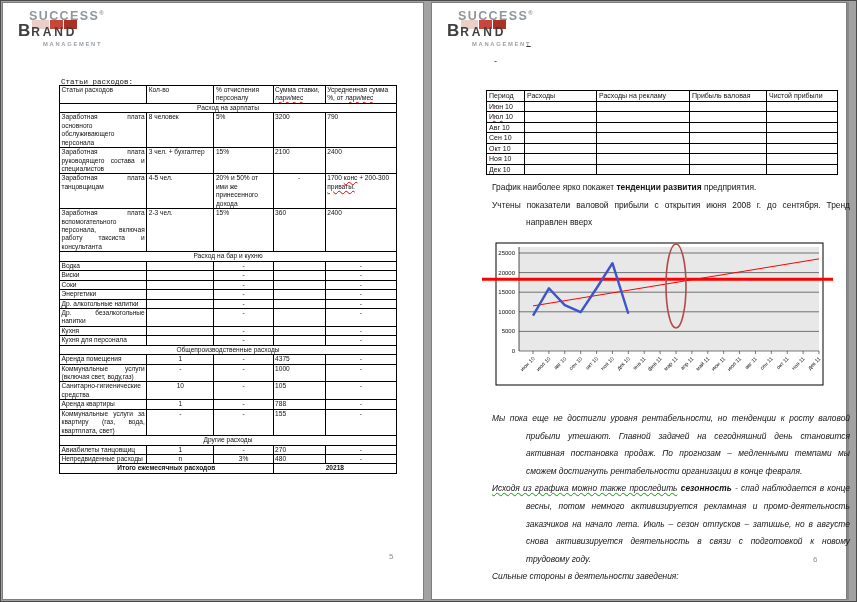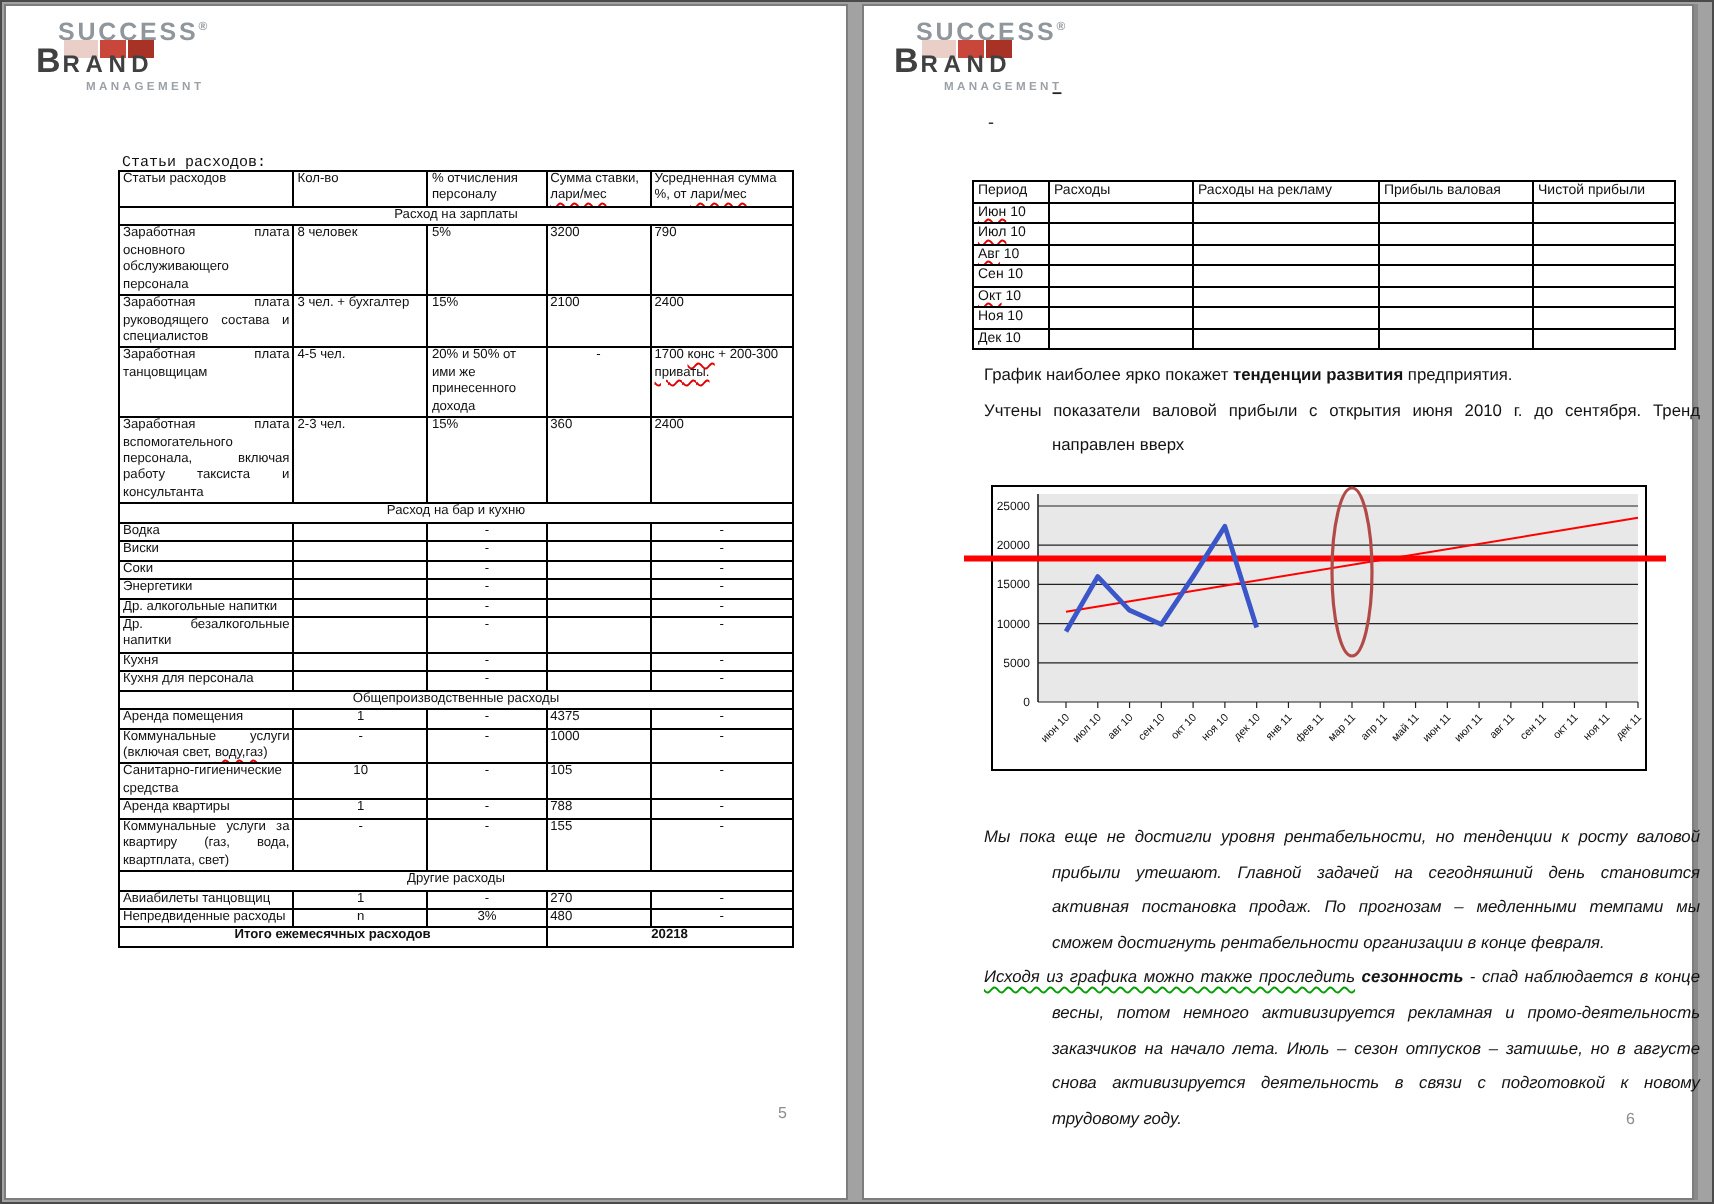--- a/index.html
+++ b/index.html
@@ -325,21 +325,21 @@
             <td></td>
             <td></td>
             <td></td>
             <td></td>
           </tr>
         </tbody>
     </table>
 
     <div class="rtext t1">
       <p class="ml8"><span>График наиболее ярко покажет </span><span class="b">тенденции развития</span><span> предприятия.</span></p>
-      <p class="hang ml8">Учтены показатели валовой прибыли с открытия июня 2010 г. до сентября. Тренд направлен вверх</p>
+      <p class="hang ml8">Учтены показатели валовой прибыли с открытия июня 2008 г. до сентября. Тренд направлен вверх</p>
     </div>
 
     <div class="chartbox">
       <svg width="352" height="148" viewBox="0 0 352 148">
           <rect x="14" y="2" width="327" height="142" fill="#ffffff" stroke="#000" stroke-width="1"></rect>
           <rect x="37" y="6" width="300" height="104" fill="#e8e8e8"></rect>
           <line x1="37" y1="110" x2="337" y2="110" stroke="#222" stroke-width="0.6"></line>
           <text x="33" y="112" text-anchor="end" font-size="6" fill="#111">0</text>
           <line x1="37" y1="90.4" x2="337" y2="90.4" stroke="#222" stroke-width="0.6"></line>
           <text x="33" y="92.4" text-anchor="end" font-size="6" fill="#111">5000</text>
@@ -393,17 +393,18 @@
           <line x1="51" y1="64.92" x2="337" y2="17.879999999999995" stroke="#ff0000" stroke-width="1"></line>
           <line x1="0" y1="38.263999999999996" x2="351" y2="38.263999999999996" stroke="#ff0000" stroke-width="3"></line>
           <polyline points="51,74.72 66.88888888888889,47.28 82.77777777777777,64.136 98.66666666666667,71.19200000000001 114.55555555555556,47.28 130.44444444444446,22.191999999999993 146.33333333333334,72.75999999999999" fill="none" stroke="#3a56c8" stroke-width="2.4" stroke-linejoin="round"></polyline>
           <ellipse cx="194" cy="45" rx="10" ry="42" fill="none" stroke="#b24a48" stroke-width="1.6"></ellipse>
         </svg>
     </div>
 
     <div class="rtext t2">
       <p class="hang ml8">Мы пока еще не достигли уровня рентабельности, но тенденции к росту валовой прибыли утешают. Главной задачей на сегодняшний день становится активная постановка продаж. По прогнозам – медленными темпами мы сможем достигнуть рентабельности организации в конце февраля.</p>
       <p class="hang"><span class="wgreen">Исходя из графика можно также проследить</span><span> </span><span class="b">сезонность</span><span> - спад наблюдается в конце весны, потом немного активизируется рекламная и промо-деятельность заказчиков на начало лета. Июль – сезон отпусков – затишье, но в августе снова активизируется деятельность в связи с подготовкой к новому трудовому году.</span></p>
+      <p>Сильные стороны в деятельности заведения:</p>
     </div>
 
     <div class="pageno">6</div>
   </div>
 </div>
 
 </body></html>

